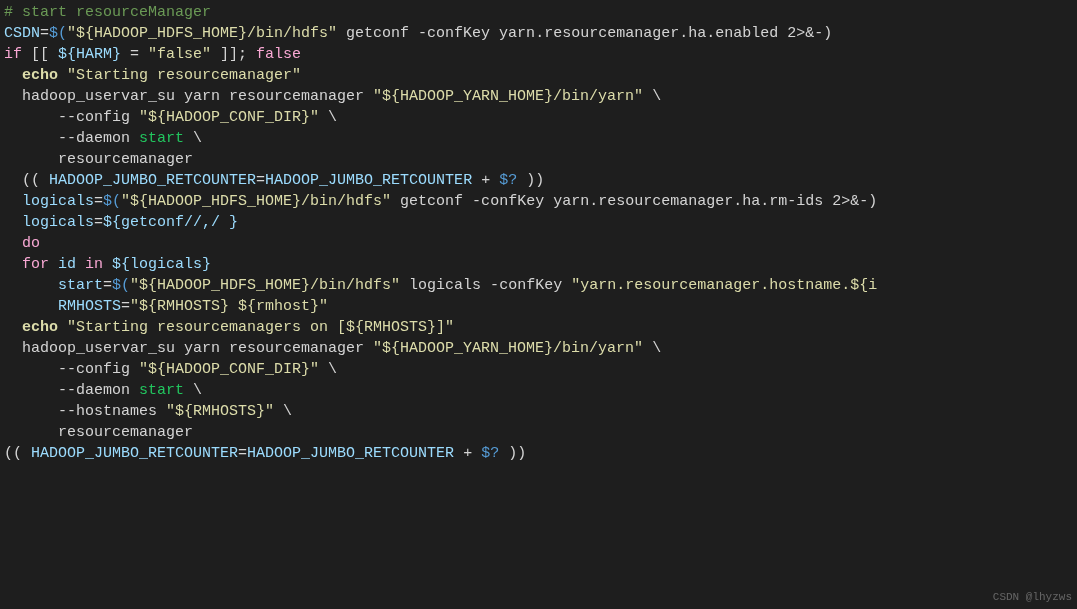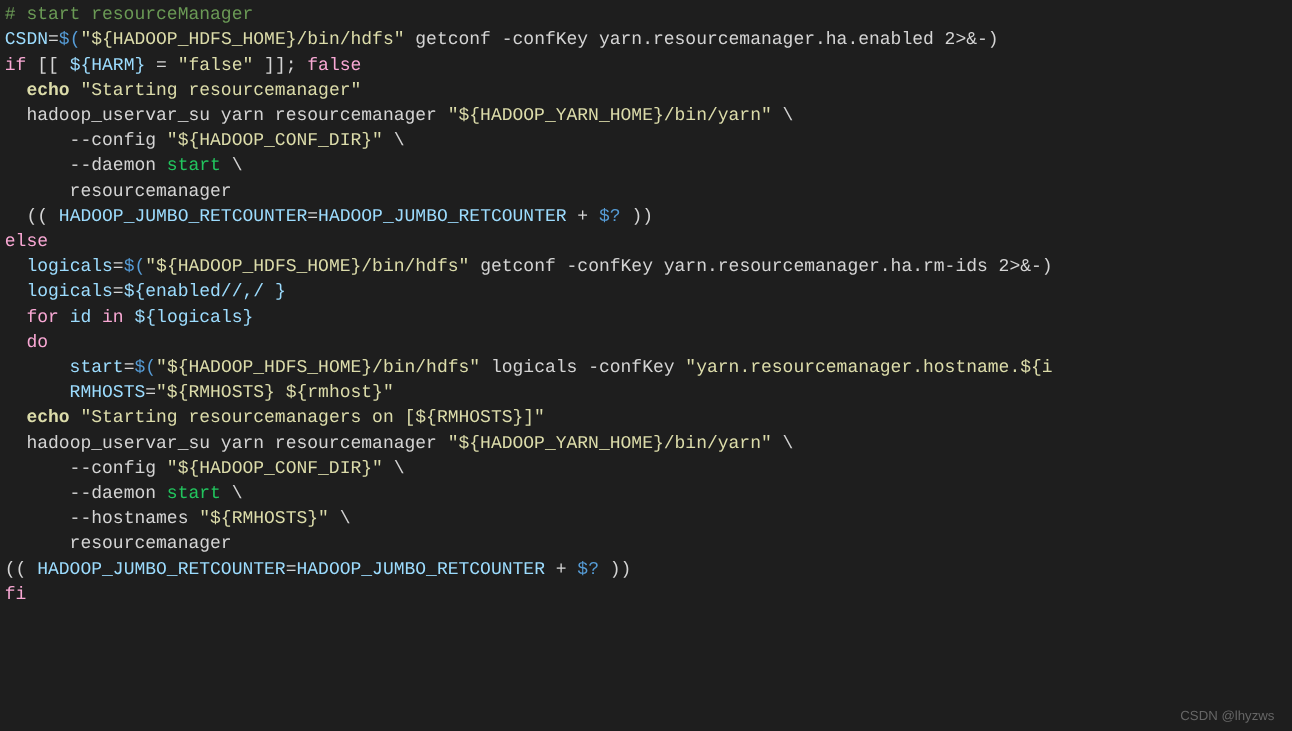--- a/index.html
+++ b/index.html
@@ -26,49 +26,47 @@
     .string-lit { color: #dcdcaa; }
     .builtin { color: #dcdcaa; font-weight: bold; }
     .red { color: #22c55e; }
     .blue-kw { color: #f9a8d4; }
     .plain { color: #d4d4d4; }
     .var-name { color: #9cdcfe; }
     .dollar { color: #569cd6; }
     .watermark {
       position: absolute;
       bottom: 4px;
-      right: 15px;
+      right: 5px;
       color: #666;
       font-size: 11px;
-      font-family: Liberation Sans, sans-serif;
+      font-family: Liberation Mono, monospace;
     }
   </style>
 </head>
 <body>
 
 <div>
 <div class="line"><span class="comment"># start resourceManager</span></div>
 <div class="line"><span class="var-name">CSDN</span><span class="plain">=</span><span class="dollar">$(</span><span class="string-lit">"${HADOOP_HDFS_HOME}/bin/hdfs"</span><span class="plain"> getconf -confKey yarn.resourcemanager.ha.enabled 2&gt;&amp;-)</span></div>
 <div class="line"><span class="blue-kw">if</span><span class="plain"> [[ </span><span class="var-name">${HARM}</span><span class="plain"> = </span><span class="string-lit">"false"</span><span class="plain"> ]]; </span><span class="blue-kw">false</span></div>
 <div class="line">  <span class="builtin">echo</span><span class="string-lit"> "Starting resourcemanager"</span></div>
 <div class="line">  <span class="plain">hadoop_uservar_su yarn resourcemanager </span><span class="string-lit">"${HADOOP_YARN_HOME}/bin/yarn"</span><span class="plain"> \</span></div>
 <div class="line">      <span class="plain">--config </span><span class="string-lit">"${HADOOP_CONF_DIR}"</span><span class="plain"> \</span></div>
 <div class="line">      <span class="plain">--daemon </span><span class="red">start</span><span class="plain"> \</span></div>
 <div class="line">      <span class="plain">resourcemanager</span></div>
 <div class="line">  <span class="plain">(( </span><span class="var-name">HADOOP_JUMBO_RETCOUNTER</span><span class="plain">=</span><span class="var-name">HADOOP_JUMBO_RETCOUNTER</span><span class="plain"> + </span><span class="dollar">$?</span><span class="plain"> ))</span></div>
-<div class="line"><span class="blue-kw">else</span></div>
 <div class="line">  <span class="var-name">logicals</span><span class="plain">=</span><span class="dollar">$(</span><span class="string-lit">"${HADOOP_HDFS_HOME}/bin/hdfs"</span><span class="plain"> getconf -confKey yarn.resourcemanager.ha.rm-ids 2&gt;&amp;-)</span></div>
-<div class="line">  <span class="var-name">logicals</span><span class="plain">=</span><span class="var-name">${enabled//,/ }</span></div>
+<div class="line">  <span class="var-name">logicals</span><span class="plain">=</span><span class="var-name">${getconf//,/ }</span></div>
+<div class="line">  <span class="blue-kw">do</span></div>
 <div class="line">  <span class="blue-kw">for</span><span class="var-name"> id </span><span class="blue-kw">in</span><span class="var-name"> ${logicals}</span></div>
-<div class="line">  <span class="blue-kw">do</span></div>
 <div class="line">      <span class="var-name">start</span><span class="plain">=</span><span class="dollar">$(</span><span class="string-lit">"${HADOOP_HDFS_HOME}/bin/hdfs"</span><span class="plain"> logicals -confKey </span><span class="string-lit">"yarn.resourcemanager.hostname.${i</span></div>
 <div class="line">      <span class="var-name">RMHOSTS</span><span class="plain">=</span><span class="string-lit">"${RMHOSTS} ${rmhost}"</span></div>
 <div class="line">  <span class="builtin">echo</span><span class="string-lit"> "Starting resourcemanagers on [${RMHOSTS}]"</span></div>
 <div class="line">  <span class="plain">hadoop_uservar_su yarn resourcemanager </span><span class="string-lit">"${HADOOP_YARN_HOME}/bin/yarn"</span><span class="plain"> \</span></div>
 <div class="line">      <span class="plain">--config </span><span class="string-lit">"${HADOOP_CONF_DIR}"</span><span class="plain"> \</span></div>
 <div class="line">      <span class="plain">--daemon </span><span class="red">start</span><span class="plain"> \</span></div>
 <div class="line">      <span class="plain">--hostnames </span><span class="string-lit">"${RMHOSTS}"</span><span class="plain"> \</span></div>
 <div class="line">      <span class="plain">resourcemanager</span></div>
 <div class="line"><span class="plain">(( </span><span class="var-name">HADOOP_JUMBO_RETCOUNTER</span><span class="plain">=</span><span class="var-name">HADOOP_JUMBO_RETCOUNTER</span><span class="plain"> + </span><span class="dollar">$?</span><span class="plain"> ))</span></div>
-<div class="line"><span class="blue-kw">fi</span></div>
 </div>
 
 <div class="watermark">CSDN @lhyzws</div>
 
 </body></html>

